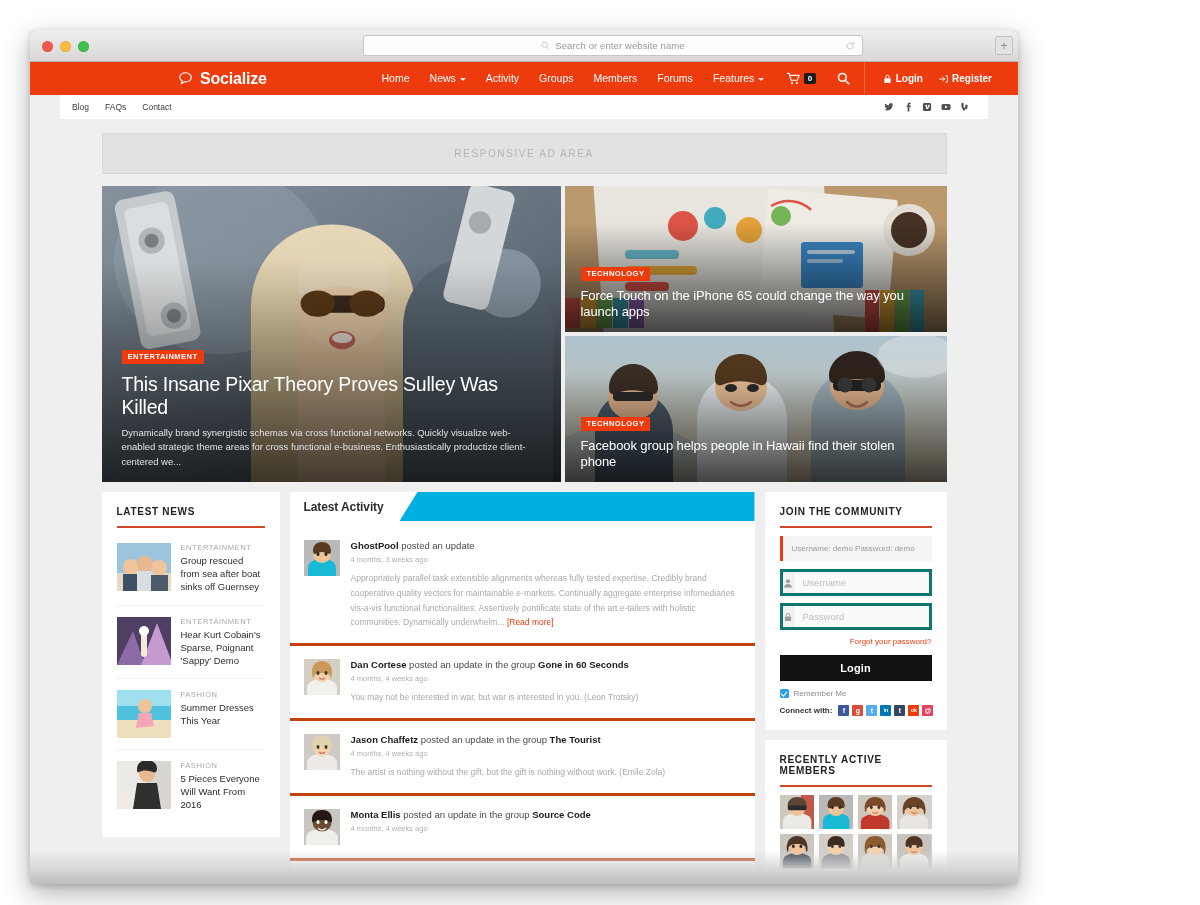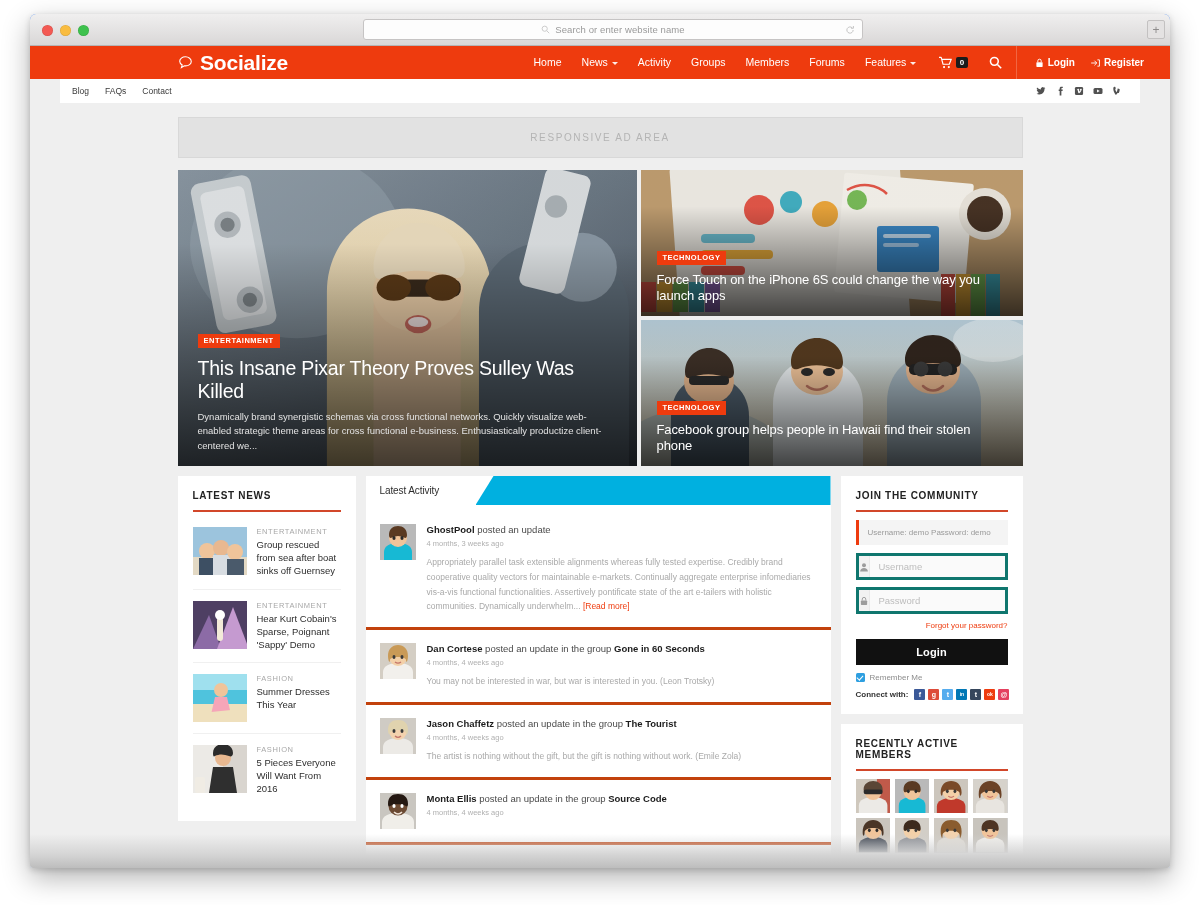--- a/index.html
+++ b/index.html
@@ -6,22 +6,22 @@
   html, body {
     width: 1200px; height: 905px;
     background: #ffffff;
     font-family: "Liberation Sans", sans-serif;
     overflow: hidden;
   }
 
   
   .browser-window {
     position: absolute;
-    left: 30px; top: 14px;
-    width: 1140px; height: 854px;
+    left: 30px; top: 30px;
+    width: 988px; height: 854px;
     border-radius: 6px 6px 3px 3px;
     background: #3b82f6;
     box-shadow: 0 10px 28px rgba(0,0,0,0.30), 0 2px 6px rgba(0,0,0,0.16);
     overflow: hidden;
   }
   .browser-titlebar {
     position: relative;
     height: 32px;
     background: linear-gradient(#f0efef, #d9d7d7);
     border-bottom: 1px solid #b6b4b4;
@@ -78,21 +78,21 @@
     padding: 0 18px 0 0;
     position: relative;
   }
   .brand {
     display: flex; align-items: center; gap: 7px;
     margin-left: 148px;
     color: #fff;
   }
   .brand-ico { width: 15px; height: 15px; }
   .brand-name {
-    font-size: 21px; font-weight: bold; letter-spacing: -.2px;
+    font-size: 16px; font-weight: bold; letter-spacing: -.2px;
   }
   .nav-main {
     margin-left: auto;
     display: flex; align-items: center; gap: 0;
   }
   .nav-link {
     color: #fff; font-size: 10.5px;
     padding: 12px 10px; line-height: 33px;
     white-space: nowrap;
     display: flex; align-items: center; gap: 4px;
@@ -265,21 +265,21 @@
   
   .activity-panel { background: #fff; padding: 0 0 14px 0; }
   .activity-head {
     position: relative;
     height: 29px;
     display: flex; align-items: center;
     padding-left: 14px;
     margin-bottom: 6px;
   }
   .activity-head h2 {
-    font-size: 10px; font-weight: normal; color: #2d2d2d;
+    font-size: 12px; font-weight: bold; color: #2d2d2d;
     letter-spacing: -.1px;
     position: relative; z-index: 2;
   }
   .activity-ribbon {
     position: absolute;
     left: 110px; right: 0; top: 0; height: 29px;
     background: #00b0e0;
     clip-path: polygon(18px 0, 100% 0, 100% 100%, 0 100%);
   }
   .act-item {

